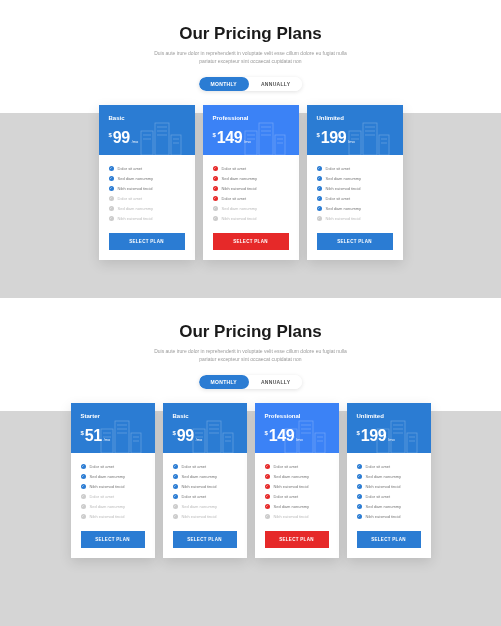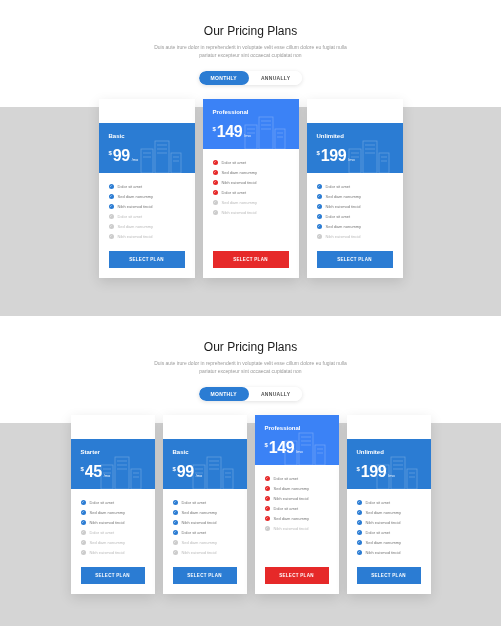--- a/index.html
+++ b/index.html
@@ -1,30 +1,30 @@
 <!DOCTYPE html>
 <html><head>
 <meta charset="utf-8">
 <style>
   * { box-sizing: border-box; margin: 0; padding: 0; }
   body { font-family: -apple-system, Arial, sans-serif; background: #d5d5d5; width: 501px; }
   .section { background: #fff; padding: 24px 0 0 0; margin-bottom: 0; }
   .heading { text-align: center; margin-bottom: 6px; }
-  .heading h2 { font-size: 12px; font-weight: 400; color: #1a1a1a; }
+  .heading h2 { font-size: 17px; font-weight: 700; color: #1a1a1a; }
   .subtext { text-align: center; font-size: 5px; color: #9a9a9a; line-height: 1.5; max-width: 210px; margin: 0 auto 12px; }
   .toggle { display: flex; justify-content: center; margin-bottom: 22px; }
   .toggle-pill { display: flex; background: #fff; border-radius: 12px; box-shadow: 0 1px 4px rgba(0,0,0,0.12); overflow: hidden; }
   .toggle-btn { padding: 4px 12px; font-size: 5px; font-weight: 700; letter-spacing: 0.3px; cursor: pointer; }
   .toggle-btn.active { background: #2b7cd3; color: #fff; border-radius: 12px; }
   .toggle-btn.inactive { background: #fff; color: #555; }
   .bg-band { background: #d5d5d5; padding: 0 0 30px 0; }
   .cards { display: flex; justify-content: center; gap: 8px; position: relative; top: -8px; }
   .card { width: 96px; background: #fff; box-shadow: 0 4px 12px rgba(0,0,0,0.12); display: flex; flex-direction: column; }
   .card-head { padding: 10px 10px 8px 10px; position: relative; overflow: hidden; color: #fff; }
-  .card-head.blue { background: #2b7cd3; margin-top: 24px; }
+  .card-head.blue { background: #2b7cd3; }
   .card-head.red { background: #3b82f6; }
   .plan-name { font-size: 6px; font-weight: 700; margin-bottom: 8px; }
   .price-row { display: flex; align-items: baseline; }
   .currency { font-size: 6px; font-weight: 600; margin-right: 1px; position: relative; top: -6px; }
   .price { font-size: 16px; font-weight: 700; letter-spacing: -0.5px; }
   .period { font-size: 4px; margin-left: 2px; opacity: 0.9; }
   .buildings { position: absolute; right: 0; bottom: 0; width: 60px; height: 40px; opacity: 0.25; }
   .feat-list { padding: 8px 10px 10px 10px; flex: 1; }
   .feat { display: flex; align-items: center; font-size: 4px; color: #777; padding: 2.5px 0; }
   .feat .chk { width: 5px; height: 5px; border-radius: 50%; margin-right: 4px; flex-shrink: 0; display: flex; align-items: center; justify-content: center; }
@@ -222,21 +222,21 @@
       <div class="toggle-btn inactive">ANNUALLY</div>
     </div>
   </div>
   <div class="bg-band">
     <div class="cards four" id="cards2">
         <div class="card">
       <div class="card-head blue">
         <div class="plan-name">Starter</div>
         <div class="price-row">
           <span class="currency">$</span>
-          <span class="price">45</span>
+          <span class="price">51</span>
           <span class="period">/mo</span>
         </div>
         <svg class="buildings" viewBox="0 0 60 40">
     <g stroke="#fff" stroke-width="0.8" fill="none">
       <rect x="6" y="16" width="12" height="24"></rect>
                 <rect x="20" y="8" width="14" height="32"></rect>
                 <rect x="36" y="20" width="10" height="20"></rect>
       <line x1="22" y1="12" x2="32" y2="12"></line>
                 <line x1="22" y1="16" x2="32" y2="16"></line>
                 <line x1="22" y1="20" x2="32" y2="20"></line>

